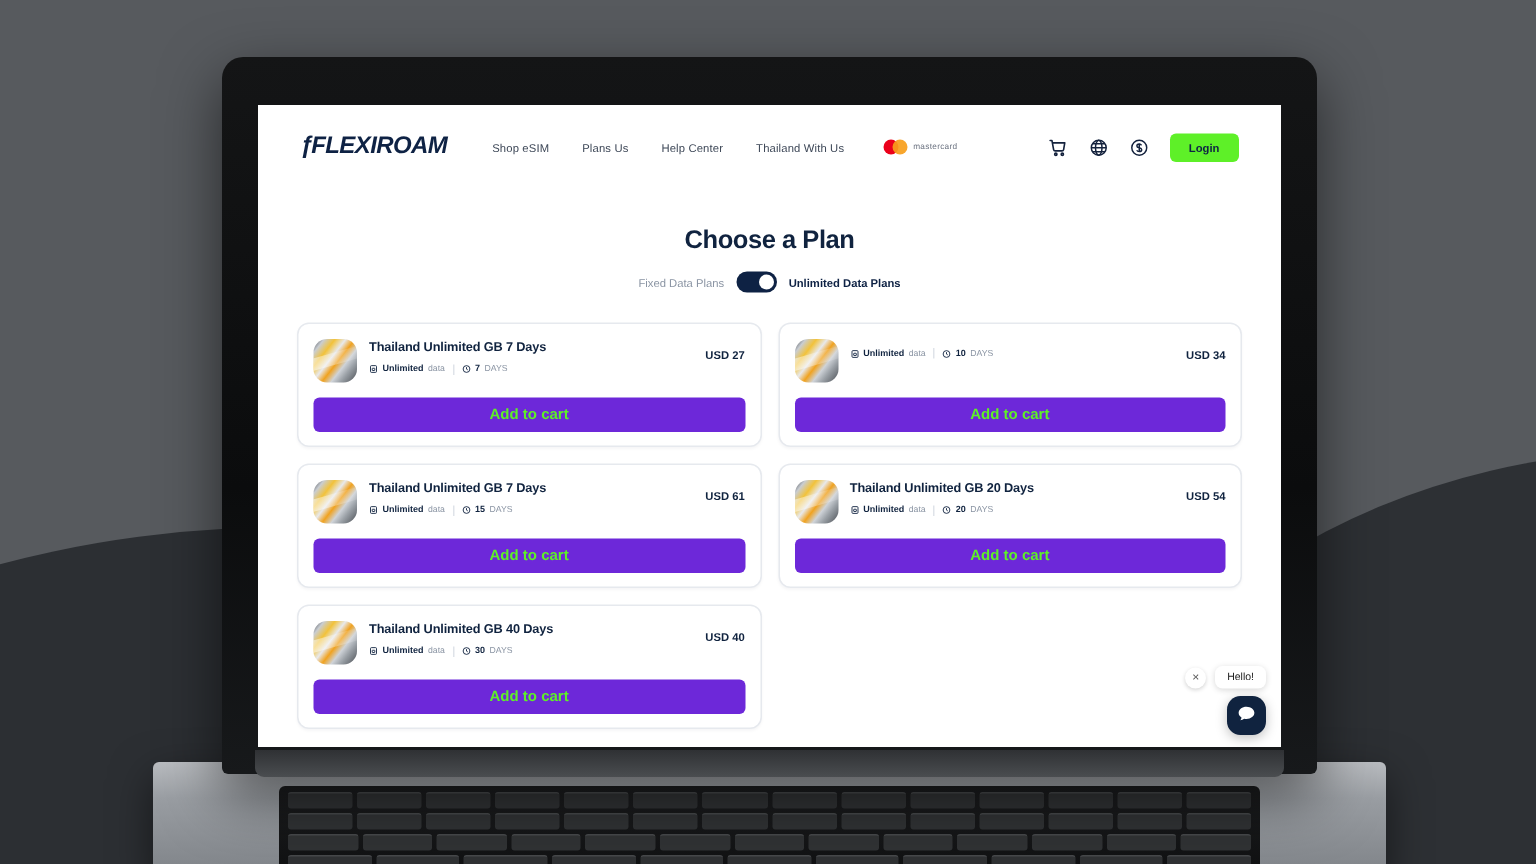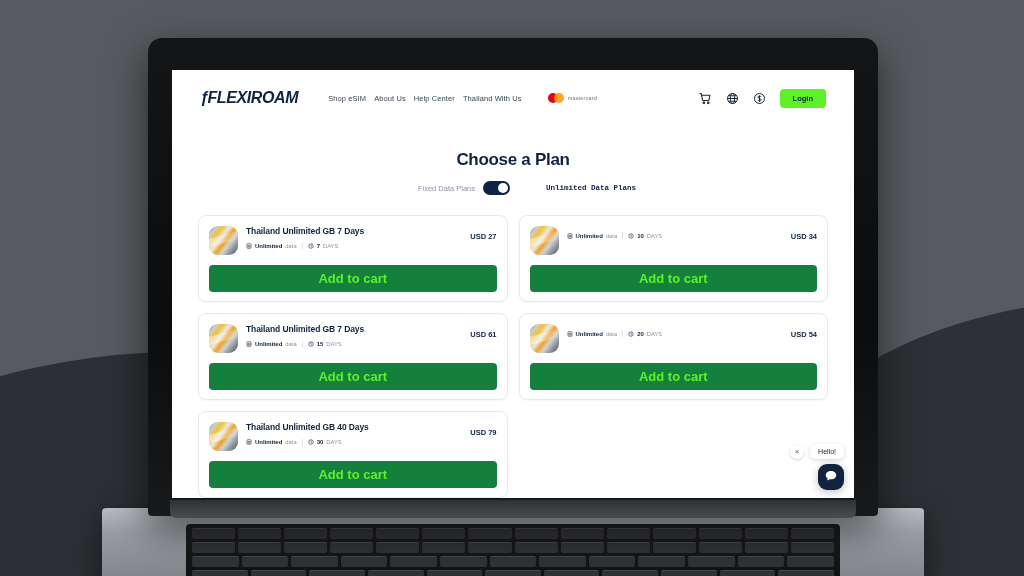--- a/index.html
+++ b/index.html
@@ -105,21 +105,21 @@
     display: flex; align-items: center;
     padding: 0 28px;
   }
   .logo {
     font-size: 16px; font-weight: 800; letter-spacing: -0.4px;
     color: #0e2244; display: flex; align-items: center;
     font-style: italic;
   }
   .logo .slash { color:#0e2244; font-weight:900; margin-right:-1px; }
   .nav {
-    display: flex; align-items: center; gap: 8px;
+    display: flex; align-items: center; gap: 22px;
     margin-left: 30px;
   }
   .nav a {
     font-size: 7.5px; color: #3c4656; text-decoration: none;
     white-space: nowrap; letter-spacing: 0.1px;
   }
   .mc-logo { display:flex; align-items:center; gap:4px; margin-left: 26px; }
   .mc-circles { position: relative; width: 16px; height: 10px; }
   .mc-circles i {
     position:absolute; top:0; width:10px; height:10px; border-radius:50%;
@@ -145,22 +145,22 @@
   .main { padding: 0 26px; }
   .page-title {
     text-align: center; color:#10233f;
     font-size: 17px; font-weight: 800; letter-spacing: -0.3px;
     margin-top: 24px;
   }
   .toggle-row {
     display:flex; align-items:center; justify-content:center;
     gap: 8px; margin-top: 11px;
   }
-  .toggle-label { font-size: 7.5px; color:#8a94a3;margin-left:28px; }
-  .toggle-label.active { color:#0e2244; font-weight:800;font-family:Liberation Mono, monospace; }
+  .toggle-label { font-size: 7.5px; color:#8a94a3; }
+  .toggle-label.active { color:#0e2244; font-weight:800; }
   .switch {
     width: 27px; height: 14px; border-radius: 9px;
     background: #0e2244; position: relative; cursor: pointer;
   }
   .switch .knob {
     position:absolute; top:2px; right:2px;
     width: 10px; height: 10px; border-radius:50%;
     background:#fff;
   }
 
@@ -213,24 +213,24 @@
     display:flex; align-items:center; gap: 3px;
     font-size: 5.8px; color:#8a94a3;
   }
   .meta .mi { width: 6px; height: 6px; color:#10233f; display:block; }
   .meta .mi svg { width:100%; height:100%; display:block; }
   .meta b { color:#10233f; font-weight: 800; font-size: 6px; }
   .meta-sep { width:1px; height: 7px; background:#dfe3e9; }
   .add-btn {
     display:block; width:100%;
     margin-top: 10px;
-    background:#15803d; color:#5ef028;
+    background:#6d28d9; color:#5ef028;
     border:none; border-radius: 4px;
     padding: 6px 0;
-    font-size: 13px; font-weight: 700;
+    font-size: 10px; font-weight: 700;
     cursor:pointer;
   }
   
   .promo {
     margin-top: 22px;
     display:flex; align-items:flex-start; gap: 32px;
   }
   .promo-img {
     width: 166px; height: 64px; border-radius: 8px;
     background:
@@ -362,21 +362,21 @@
           <div class="site">
 
             <div class="site-header">
               <div class="logo">
                 <span class="slash">ƒ</span>
                   <span>FLEXIROAM</span>
               </div>
 
               <nav class="nav">
                 <a href="#">Shop eSIM</a>
-                <a href="#">About Us</a>
+                <a href="#">Plans Us</a>
                 <a href="#">Help Center</a>
                 <a href="#">Thailand With Us</a>
               </nav>
 
               <div class="mc-logo">
                 <span class="mc-circles">
                   <i class="red"></i>
                     <i class="yell"></i>
                 </span>
                 <span class="mc-text">mastercard</span>
@@ -518,20 +518,21 @@
                     </div>
                     <div class="plan-price">USD 61</div>
                   </div>
                   <button class="add-btn">Add to cart</button>
                 </div>
 
                 <div class="plan-card">
                   <div class="card-top">
                     <span class="thumb"></span>
                     <div class="card-texts">
+                      <div class="plan-name">Thailand Unlimited GB 20 Days</div>
                       <div class="meta-row">
                         <span class="meta">
                           <span class="mi">
                             <svg viewBox="0 0 24 24" fill="none" stroke="currentColor" stroke-width="2.4">
                                 <rect x="4" y="3" width="16" height="18" rx="2.5"></rect>
                                 <rect x="8.5" y="10" width="7" height="6" rx="1"></rect>
                               </svg>
                           </span>
                           <b>Unlimited</b>
                           <span>data</span>
@@ -576,21 +577,21 @@
                             <svg viewBox="0 0 24 24" fill="none" stroke="currentColor" stroke-width="2.4">
                                 <circle cx="12" cy="12" r="9"></circle>
                                 <path d="M12 7v5.3l3.4 2"></path>
                               </svg>
                           </span>
                           <b>30</b>
                           <span>DAYS</span>
                         </span>
                       </div>
                     </div>
-                    <div class="plan-price">USD 79</div>
+                    <div class="plan-price">USD 40</div>
                   </div>
                   <button class="add-btn">Add to cart</button>
                 </div>
 
               </div>
 
               <div class="promo">
                 <div class="promo-img"></div>
                 <div>
                   <div class="promo-title">Thailand</div>

